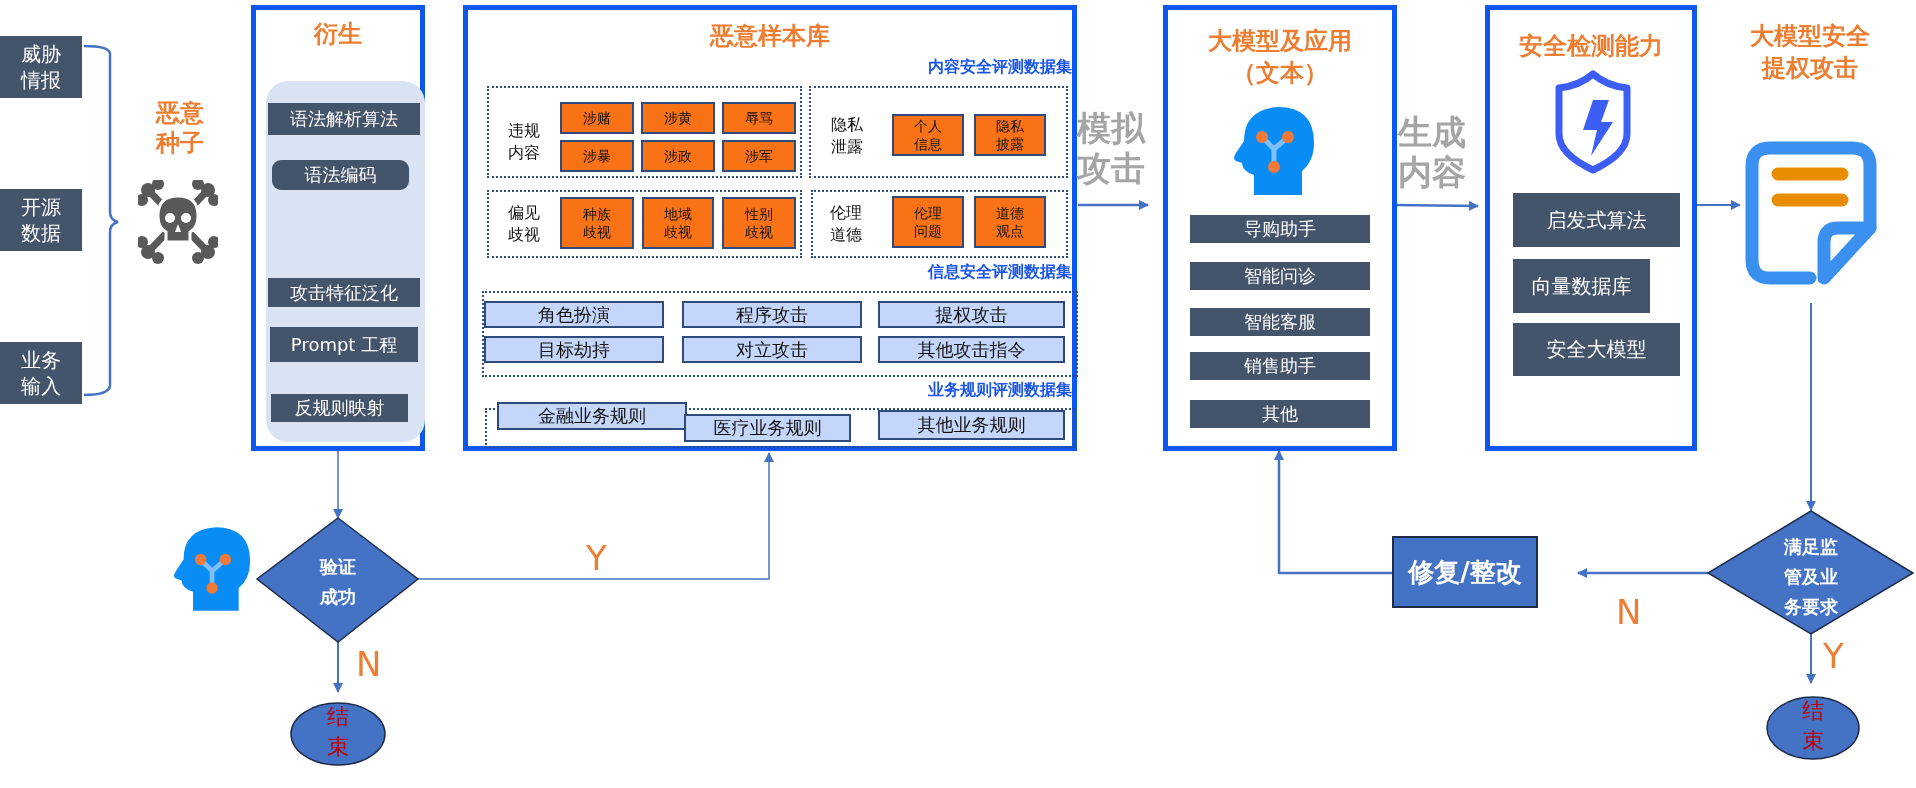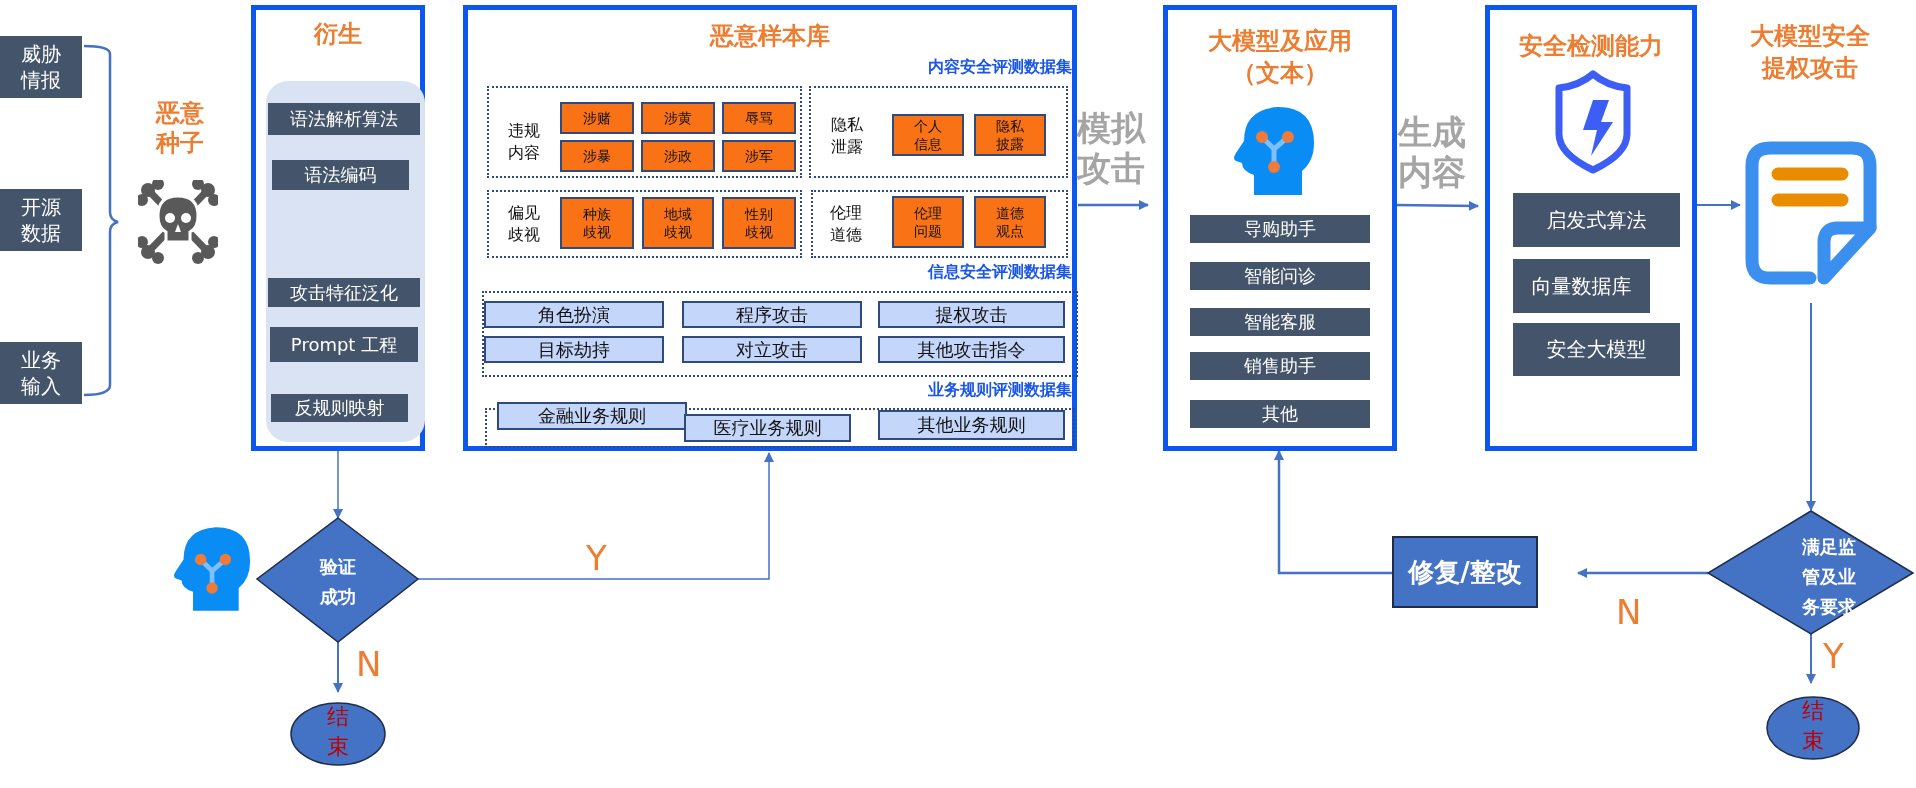--- a/index.html
+++ b/index.html
@@ -92,21 +92,21 @@
   </g>
   <ellipse cx="32" cy="38" rx="5" ry="5" fill="#fff"></ellipse>
   <ellipse cx="48" cy="38" rx="5" ry="5" fill="#fff"></ellipse>
   <path d="M40,44 L37,52 L43,52 z" fill="#fff"></path>
 </svg>
 
 <div class="frame" style="left:251px;top:5px;width:174px;height:446px;">
   <div class="orange" style="position:absolute;left:0;right:0;top:8px;font-size:24px;">衍生</div>
   <div style="position:absolute;left:10px;top:71px;width:159px;height:361px;background:#d9e3f3;border-radius:22px;"></div>
   <div class="abs dark" style="left:12px;top:93px;width:152px;height:32px;font-size:18px;">语法解析算法</div>
-  <div class="abs dark" style="left:16px;top:150px;width:137px;height:30px;font-size:18px;">语法编码</div>
+  <div class="abs dark" style="left:16px;top:150px;width:137px;height:30px;font-size:18px;border-radius:9px;">语法编码</div>
   <div class="abs dark" style="left:12px;top:268px;width:152px;height:29px;font-size:18px;">攻击特征泛化</div>
   <div class="abs dark" style="left:14px;top:317px;width:148px;height:35px;font-size:18px;">Prompt 工程</div>
   <div class="abs dark" style="left:15px;top:384px;width:137px;height:28px;font-size:18px;">反规则映射</div>
 </div>
 
 <div class="frame" style="left:463px;top:5px;width:614px;height:446px;">
   <div class="orange" style="position:absolute;left:0;right:0;top:10px;font-size:24px;">恶意样本库</div>
   <div class="sub" style="left:0;right:0;top:47px;">内容安全评测数据集</div>
 
   <div class="dashbox" style="left:19px;top:76px;width:315px;height:92px;"></div>
@@ -254,21 +254,21 @@
 <div class="abs" style="left:586px;top:538px;color:#ed7d31;font-size:34px;">Y</div>
 <div class="abs" style="left:356px;top:644px;color:#ed7d31;font-size:34px;">N</div>
 <div class="abs" style="left:318px;top:702px;width:40px;text-align:center;color:#c00000;font-size:22px;line-height:30px;">
   <div>结</div>
     <div>束</div>
 </div>
 
 <div class="abs" style="left:1392px;top:536px;width:146px;height:72px;background:#4472c4;border:2px solid #1f2d4a;box-sizing:border-box;color:#fff;font-size:26px;font-weight:bold;display:flex;align-items:center;justify-content:center;">修复/整改</div>
 <div class="abs" style="left:1616px;top:592px;color:#ed7d31;font-size:34px;">N</div>
 
-<div class="abs" style="left:1766px;top:532px;width:90px;text-align:right;color:#fff;font-size:18px;line-height:30px;font-weight:bold;">
+<div class="abs" style="left:1766px;top:532px;width:90px;text-align:center;color:#fff;font-size:18px;line-height:30px;font-weight:bold;">
   <div>满足监</div>
     <div>管及业</div>
     <div>务要求</div>
 </div>
 <div class="abs" style="left:1823px;top:636px;color:#ed7d31;font-size:34px;">Y</div>
 <div class="abs" style="left:1793px;top:696px;width:40px;text-align:center;color:#c00000;font-size:22px;line-height:30px;">
   <div>结</div>
     <div>束</div>
 </div>
 

